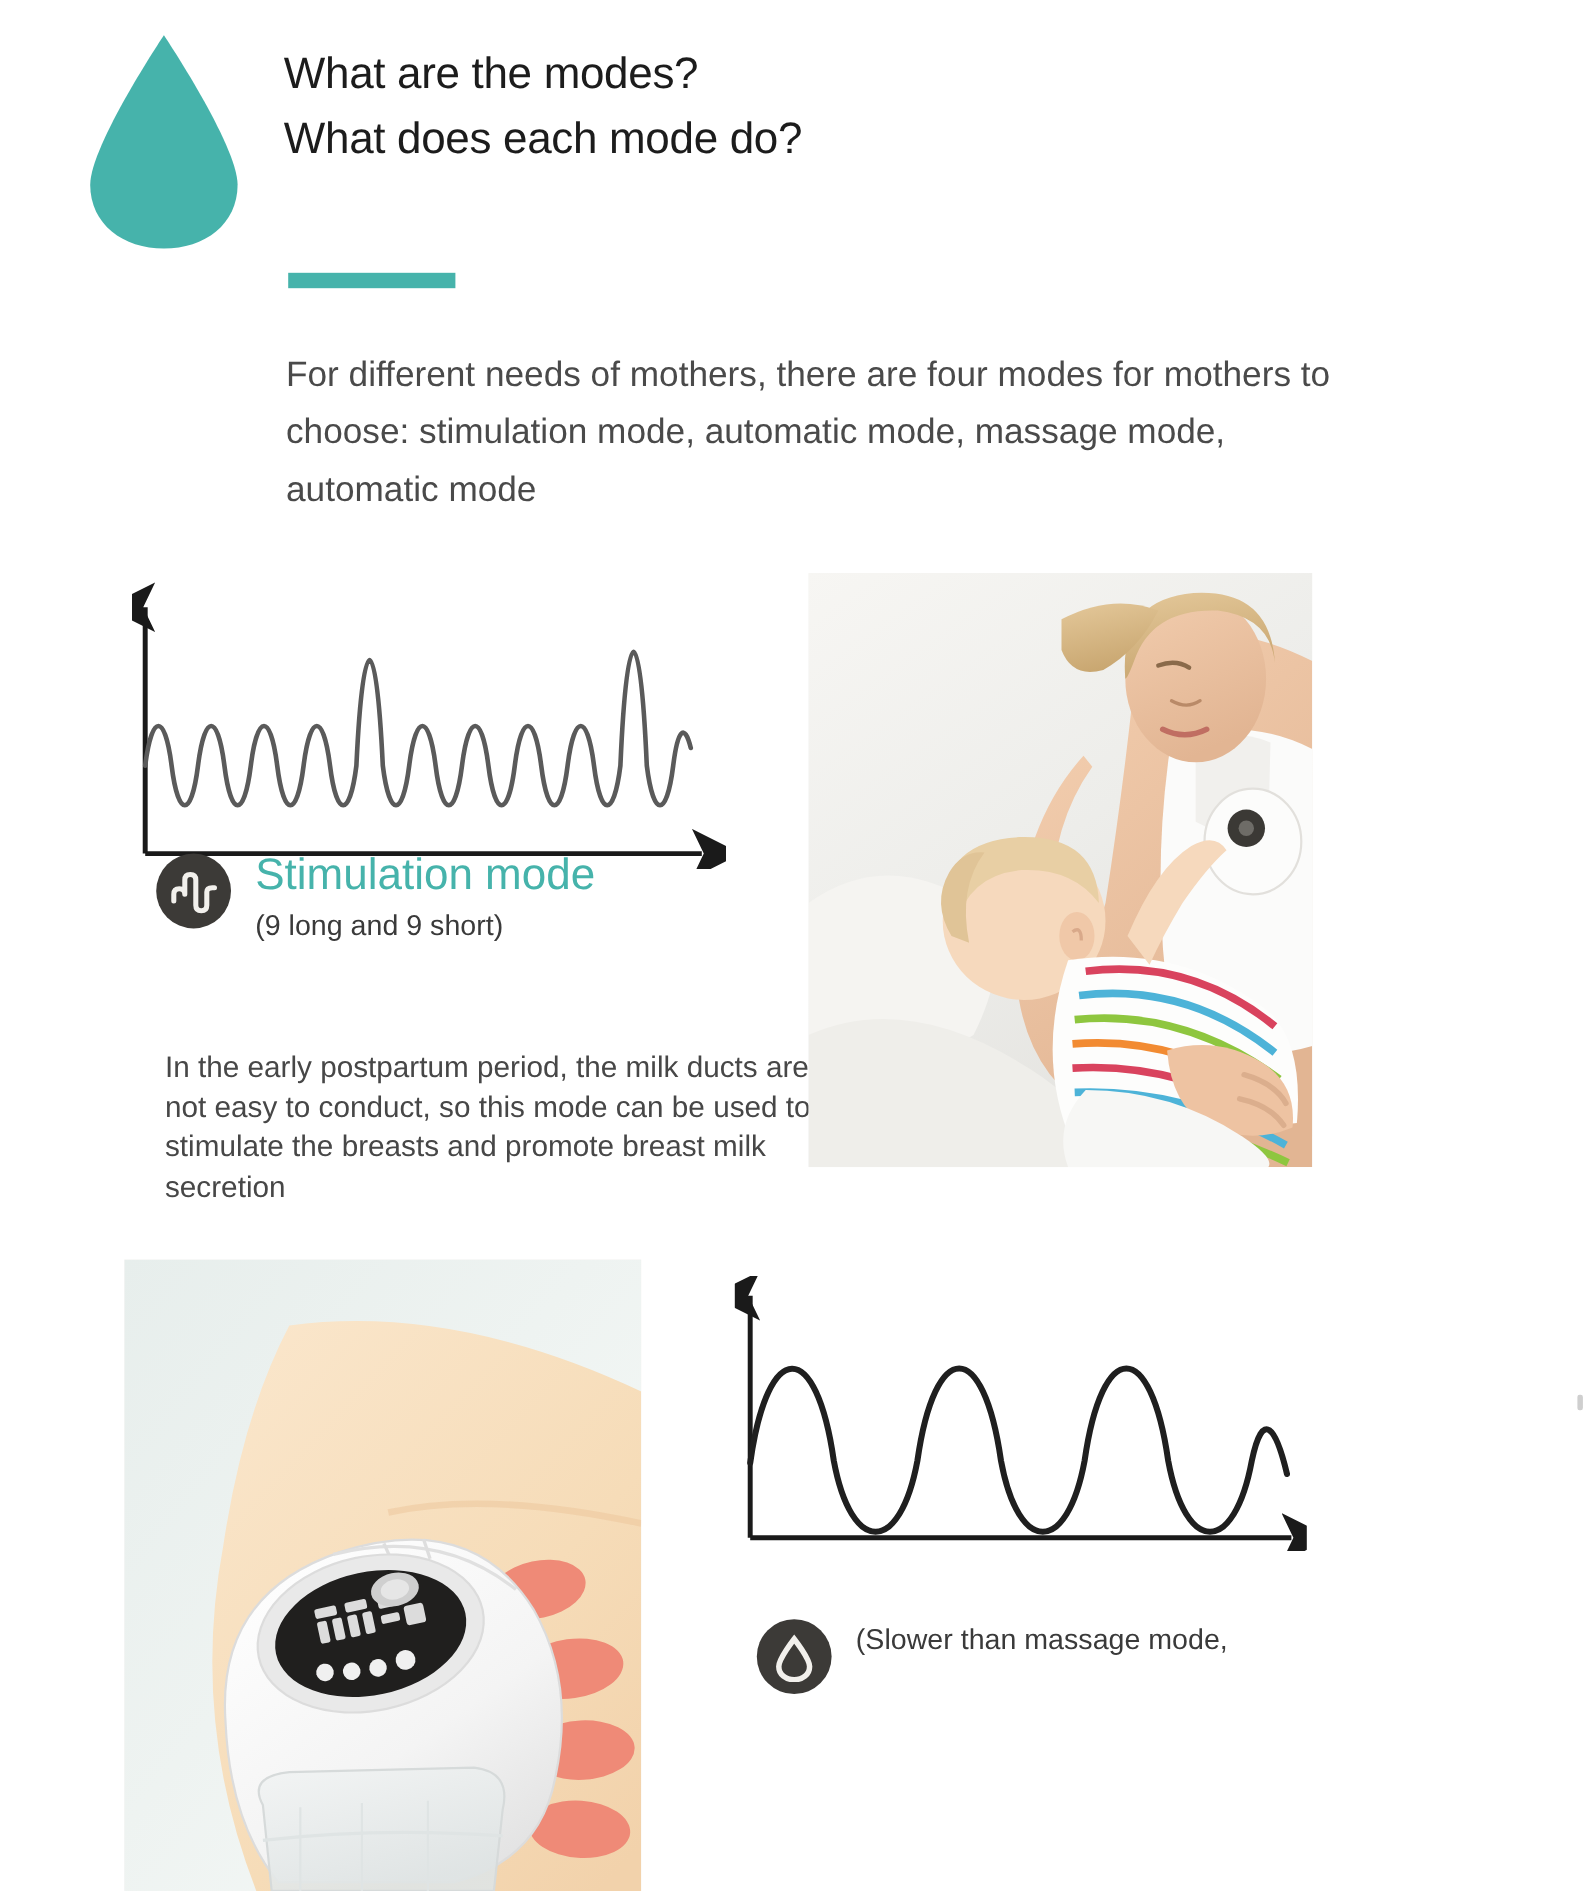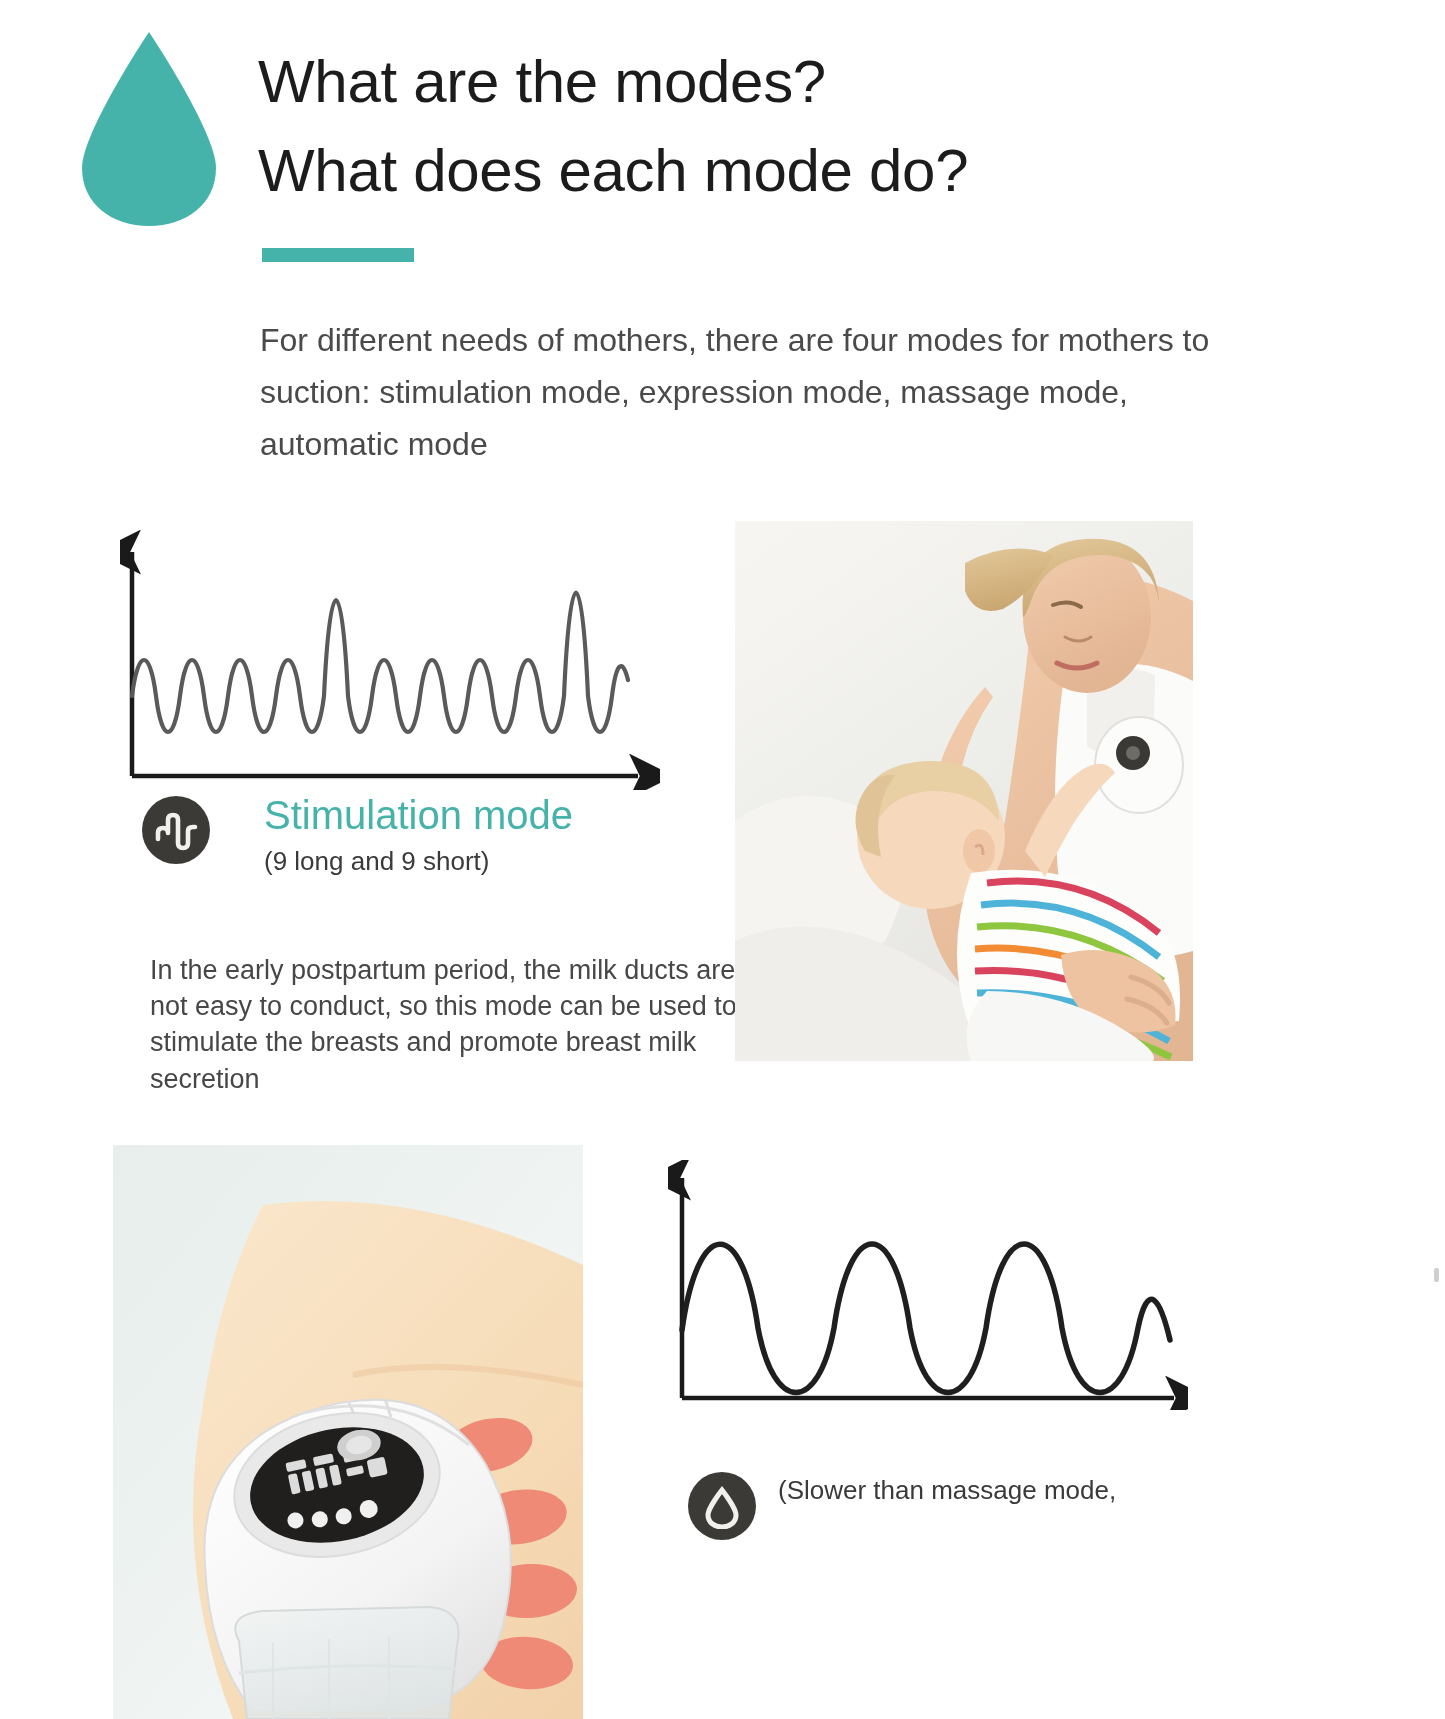--- a/index.html
+++ b/index.html
@@ -26,21 +26,21 @@
   }
   .hero-drop svg { display: block; width: 100%; height: 100%; }
 
   .heading-block {
     position: absolute;
     left: 258px;
     top: 38px;
     width: 1000px;
   }
   .heading-line {
-    font-size: 60px;
+    font-size: 40px;
     line-height: 1.48;
     font-weight: 400;
     color: #1c1c1c;
     letter-spacing: -0.3px;
     white-space: nowrap;
   }
   .heading-rule {
     position: absolute;
     left: 262px;
     top: 248px;
@@ -106,21 +106,21 @@
   }
   .mode-sub {
     font-size: 26px;
     line-height: 1.3;
     color: #3a3a3a;
     margin-top: 6px;
     white-space: nowrap;
   }
   .mode-sub-l2 { white-space: nowrap; }
 
-  .stimulation-row { left: 142px; top: 792px; gap: 32px; }
+  .stimulation-row { left: 142px; top: 772px; }
   .expression-row  { left: 688px; top: 1468px; }
 
   .mode-desc {
     position: absolute;
     left: 150px;
     top: 952px;
     width: 600px;
     font-size: 27px;
     line-height: 1.34;
     color: #474747;
@@ -165,21 +165,21 @@
     <path d="M71 4 C71 4 138 104 138 140 C138 176 108 198 71 198 C34 198 4 176 4 140 C4 104 71 4 71 4 Z" fill="#46b3ab"></path>
   </svg>
 </div>
 
 <div class="heading-block">
   <div class="heading-line">What are the modes?</div>
   <div class="heading-line">What does each mode do?</div>
 </div>
 <div class="heading-rule"></div>
 
-<div class="intro-paragraph">For different needs of mothers, there are four modes for mothers to suction: stimulation mode, expression mode, massage mode, automatic mode</div>
+<div class="intro-paragraph">For different needs of mothers, there are four modes for mothers to choose: stimulation mode, automatic mode, massage mode, automatic mode</div>
 
 <div class="chart-stimulation">
   <svg viewBox="0 0 540 262" xmlns="http://www.w3.org/2000/svg">
     <defs>
       <marker id="arrU" markerWidth="10" markerHeight="10" refX="5" refY="8" orient="auto">
         <path d="M5 0 L10 10 L5 7.6 L0 10 Z" fill="#1a1a1a"></path>
       </marker>
       <marker id="arrR" markerWidth="10" markerHeight="10" refX="2" refY="5" orient="auto">
         <path d="M10 5 L0 10 L2.4 5 L0 0 Z" fill="#1a1a1a"></path>
       </marker>

